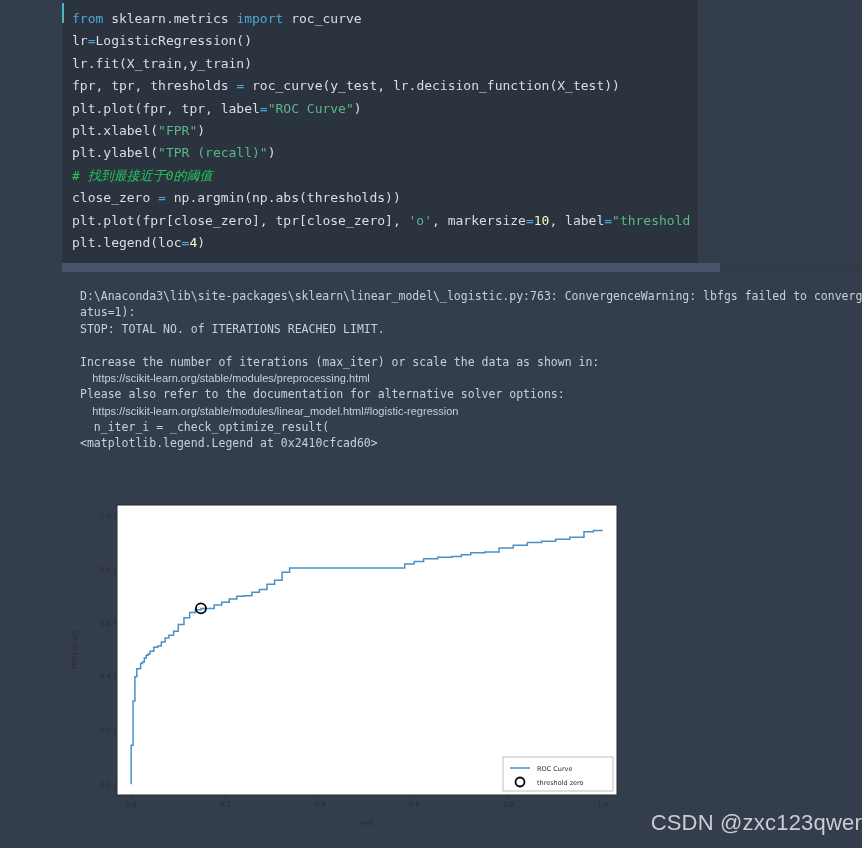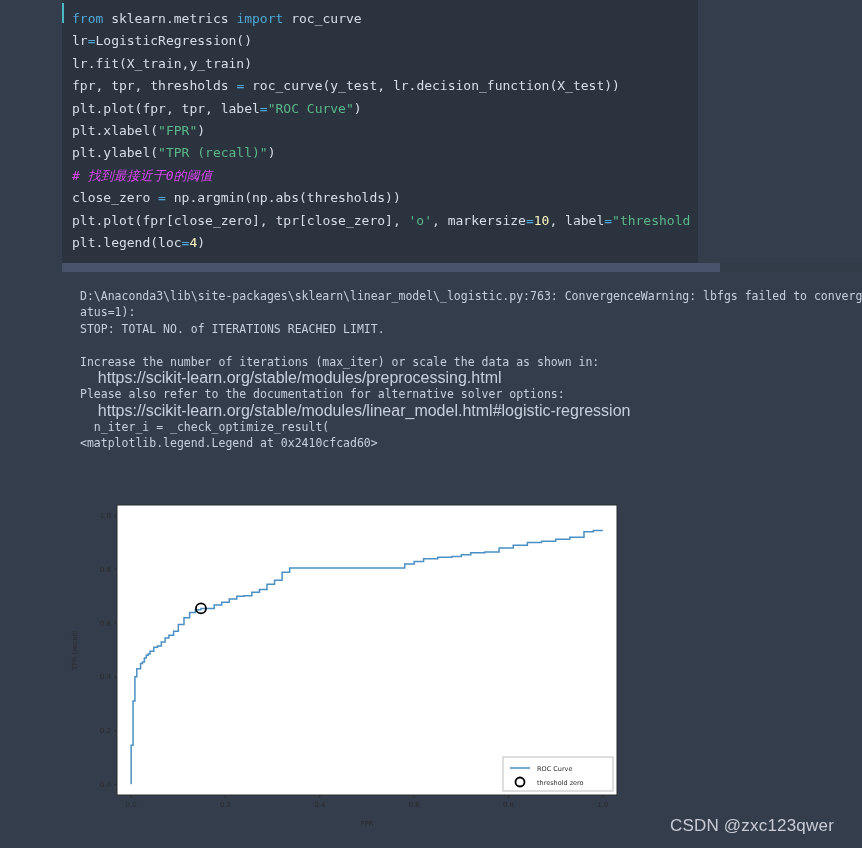--- a/index.html
+++ b/index.html
@@ -79,21 +79,21 @@
     font-size: 13px;
     line-height: 22.4px;
     white-space: pre;
     color: #d8dee9;
   }
   .cl { display: block; white-space: pre; height: 22.4px; }
   .kw  { color: #4fa8d8; }
   .op  { color: #4fa8d8; }
   .num { color: #fef9c3; }
   .str { color: #5ab78a; }
-  .cmt { color: #d946ef; font-style: italic; }
+  .cmt { color: #22c55e; font-style: italic; }
   .id  { color: #d8dee9; }
 
   
   #hscroll-track {
     position: absolute;
     left: 62px;
     top: 263px;
     width: 800px;
     height: 9px;
     background: #323b48;
@@ -125,21 +125,21 @@
     width: 790px;
     font-family: "DejaVu Sans Mono", monospace;
     font-size: 11.5px;
     line-height: 16.4px;
     color: #c8cfdc;
     white-space: pre;
   }
   #stderr-block .ol { display: block; white-space: pre; height: 16.4px; }
   #stderr-block .url {
     font-family: "Liberation Sans", sans-serif;
-    font-size: 16px;
+    font-size: 11px;
     color: #c8cfdc;
   }
 
   #repr-line {
     position: absolute;
     left: 80px;
     top: 164px;
     font-family: "DejaVu Sans Mono", monospace;
     font-size: 11.5px;
     color: #c8cfdc;
@@ -152,24 +152,24 @@
     left: 60px;
     top: 232px;
     width: 590px;
     height: 330px;
   }
   #figure svg { display: block; }
 
   
   #watermark {
     position: absolute;
-    right: 28px;
+    right: 0;
     bottom: 12px;
     font-family: "Liberation Sans", sans-serif;
-    font-size: 17px;
+    font-size: 22px;
     color: #c9ccd4;
     letter-spacing: 0.2px;
     white-space: nowrap;
   }
 </style>
 </head>
 <body>
 
 <div id="notebook">
 

